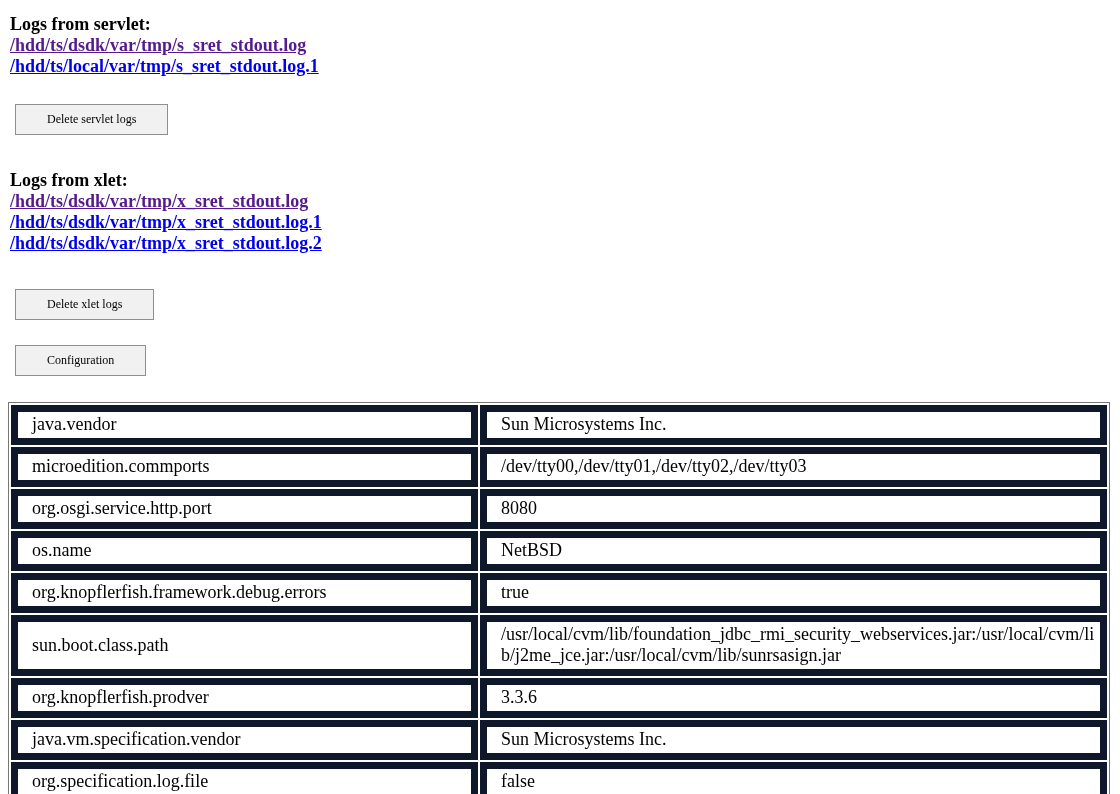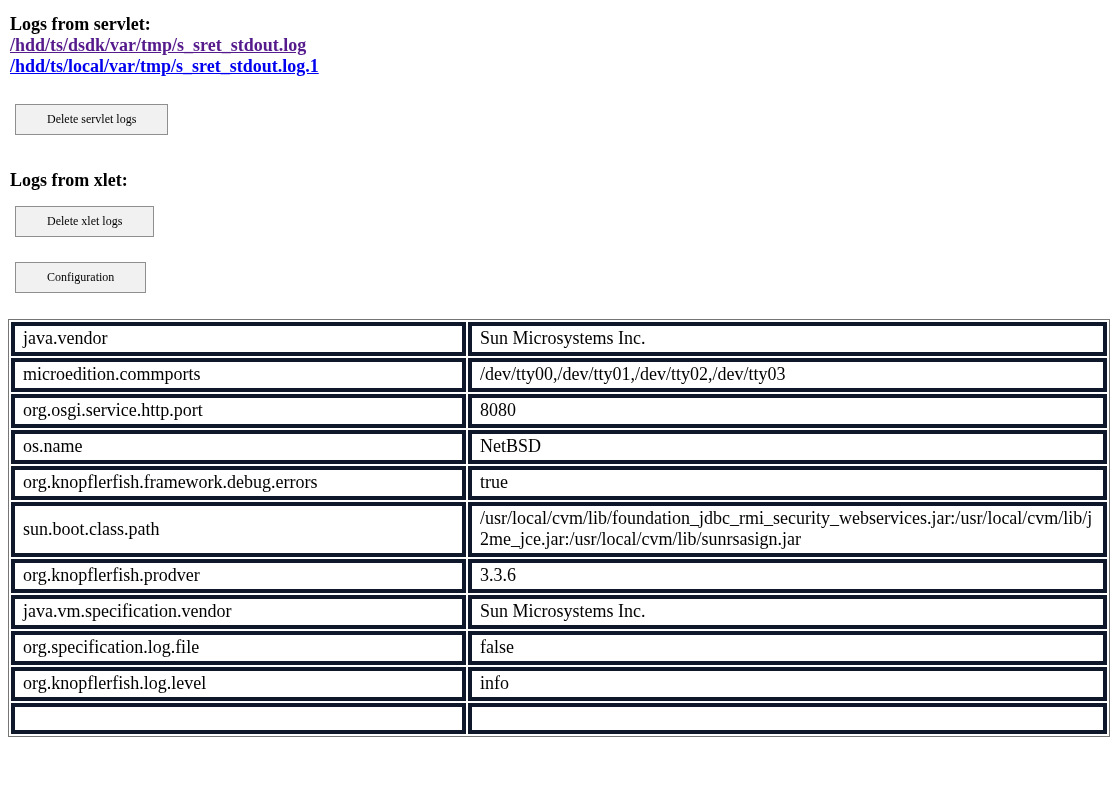--- a/index.html
+++ b/index.html
@@ -17,43 +17,43 @@
   .log-link {
     display: block; width: max-content;
     line-height: 21px; margin-left: 2px;
     color: var(--link-color, #0000EE); text-decoration: underline;
     cursor: pointer;
     font-weight: bold;
   }
   .log-link.visited { color: var(--link-visited-color, #551A8B); }
   .button-row { margin: 0; }
   .button-row.delete-servlet { margin-top: 27px; }
-  .button-row.delete-xlet    { margin-top: 15px; }
+  .button-row.delete-xlet    { margin-top: 35px; }
   .button-row.configuration  { margin-top: 25px; }
   button.form-button {
     font-family: "Liberation Serif", serif;
     font-size: 12px; line-height: 21px; color: #000;
     background: #f1f1f1;
     border: 1px solid #8f8f8f;
     border-radius: 0;
     padding: 4px 31px;
     margin-left: 7px;
     cursor: pointer;
   }
   table.props {
     margin-top: 26px;
     border-collapse: separate;
     border-spacing: 2px;
     border: 1px solid #767676;
     width: 1102px;
     background: #ffffff;
   }
   table.props td {
-    border: 4px solid #0f172a;
-    padding: 2px 2px 3px 8px;
+    border: 7px solid #0f172a;
+    padding: 2px 2px 3px 14px;
     line-height: 21px;
     vertical-align: middle;
   }
   td.key-cell   { width: 437px; }
   td.value-cell { overflow-wrap: anywhere; }
   tr.partial td { height: 18px; }
 </style>
 </head>
 <body style="--link-color: #0000EE; --link-visited-color: #551A8B;">
 
@@ -63,20 +63,25 @@
       <a href="#" class="log-link visited">/hdd/ts/dsdk/var/tmp/s_sret_stdout.log</a>
       <a href="#" class="log-link">/hdd/ts/local/var/tmp/s_sret_stdout.log.1</a>
     </div>
   <div class="button-row delete-servlet">
     <button class="form-button">Delete servlet logs</button>
   </div>
 </div>
 
 <div>
   <div class="section-heading xlet">Logs from xlet:</div>
+  <div>
+      <a href="#" class="log-link visited">/hdd/ts/dsdk/var/tmp/x_sret_stdout.log</a>
+      <a href="#" class="log-link">/hdd/ts/dsdk/var/tmp/x_sret_stdout.log.1</a>
+      <a href="#" class="log-link">/hdd/ts/dsdk/var/tmp/x_sret_stdout.log.2</a>
+    </div>
   <div class="button-row delete-xlet">
     <button class="form-button">Delete xlet logs</button>
   </div>
 </div>
 
 <div class="button-row configuration">
   <button class="form-button">Configuration</button>
 </div>
 
 <table class="props">

